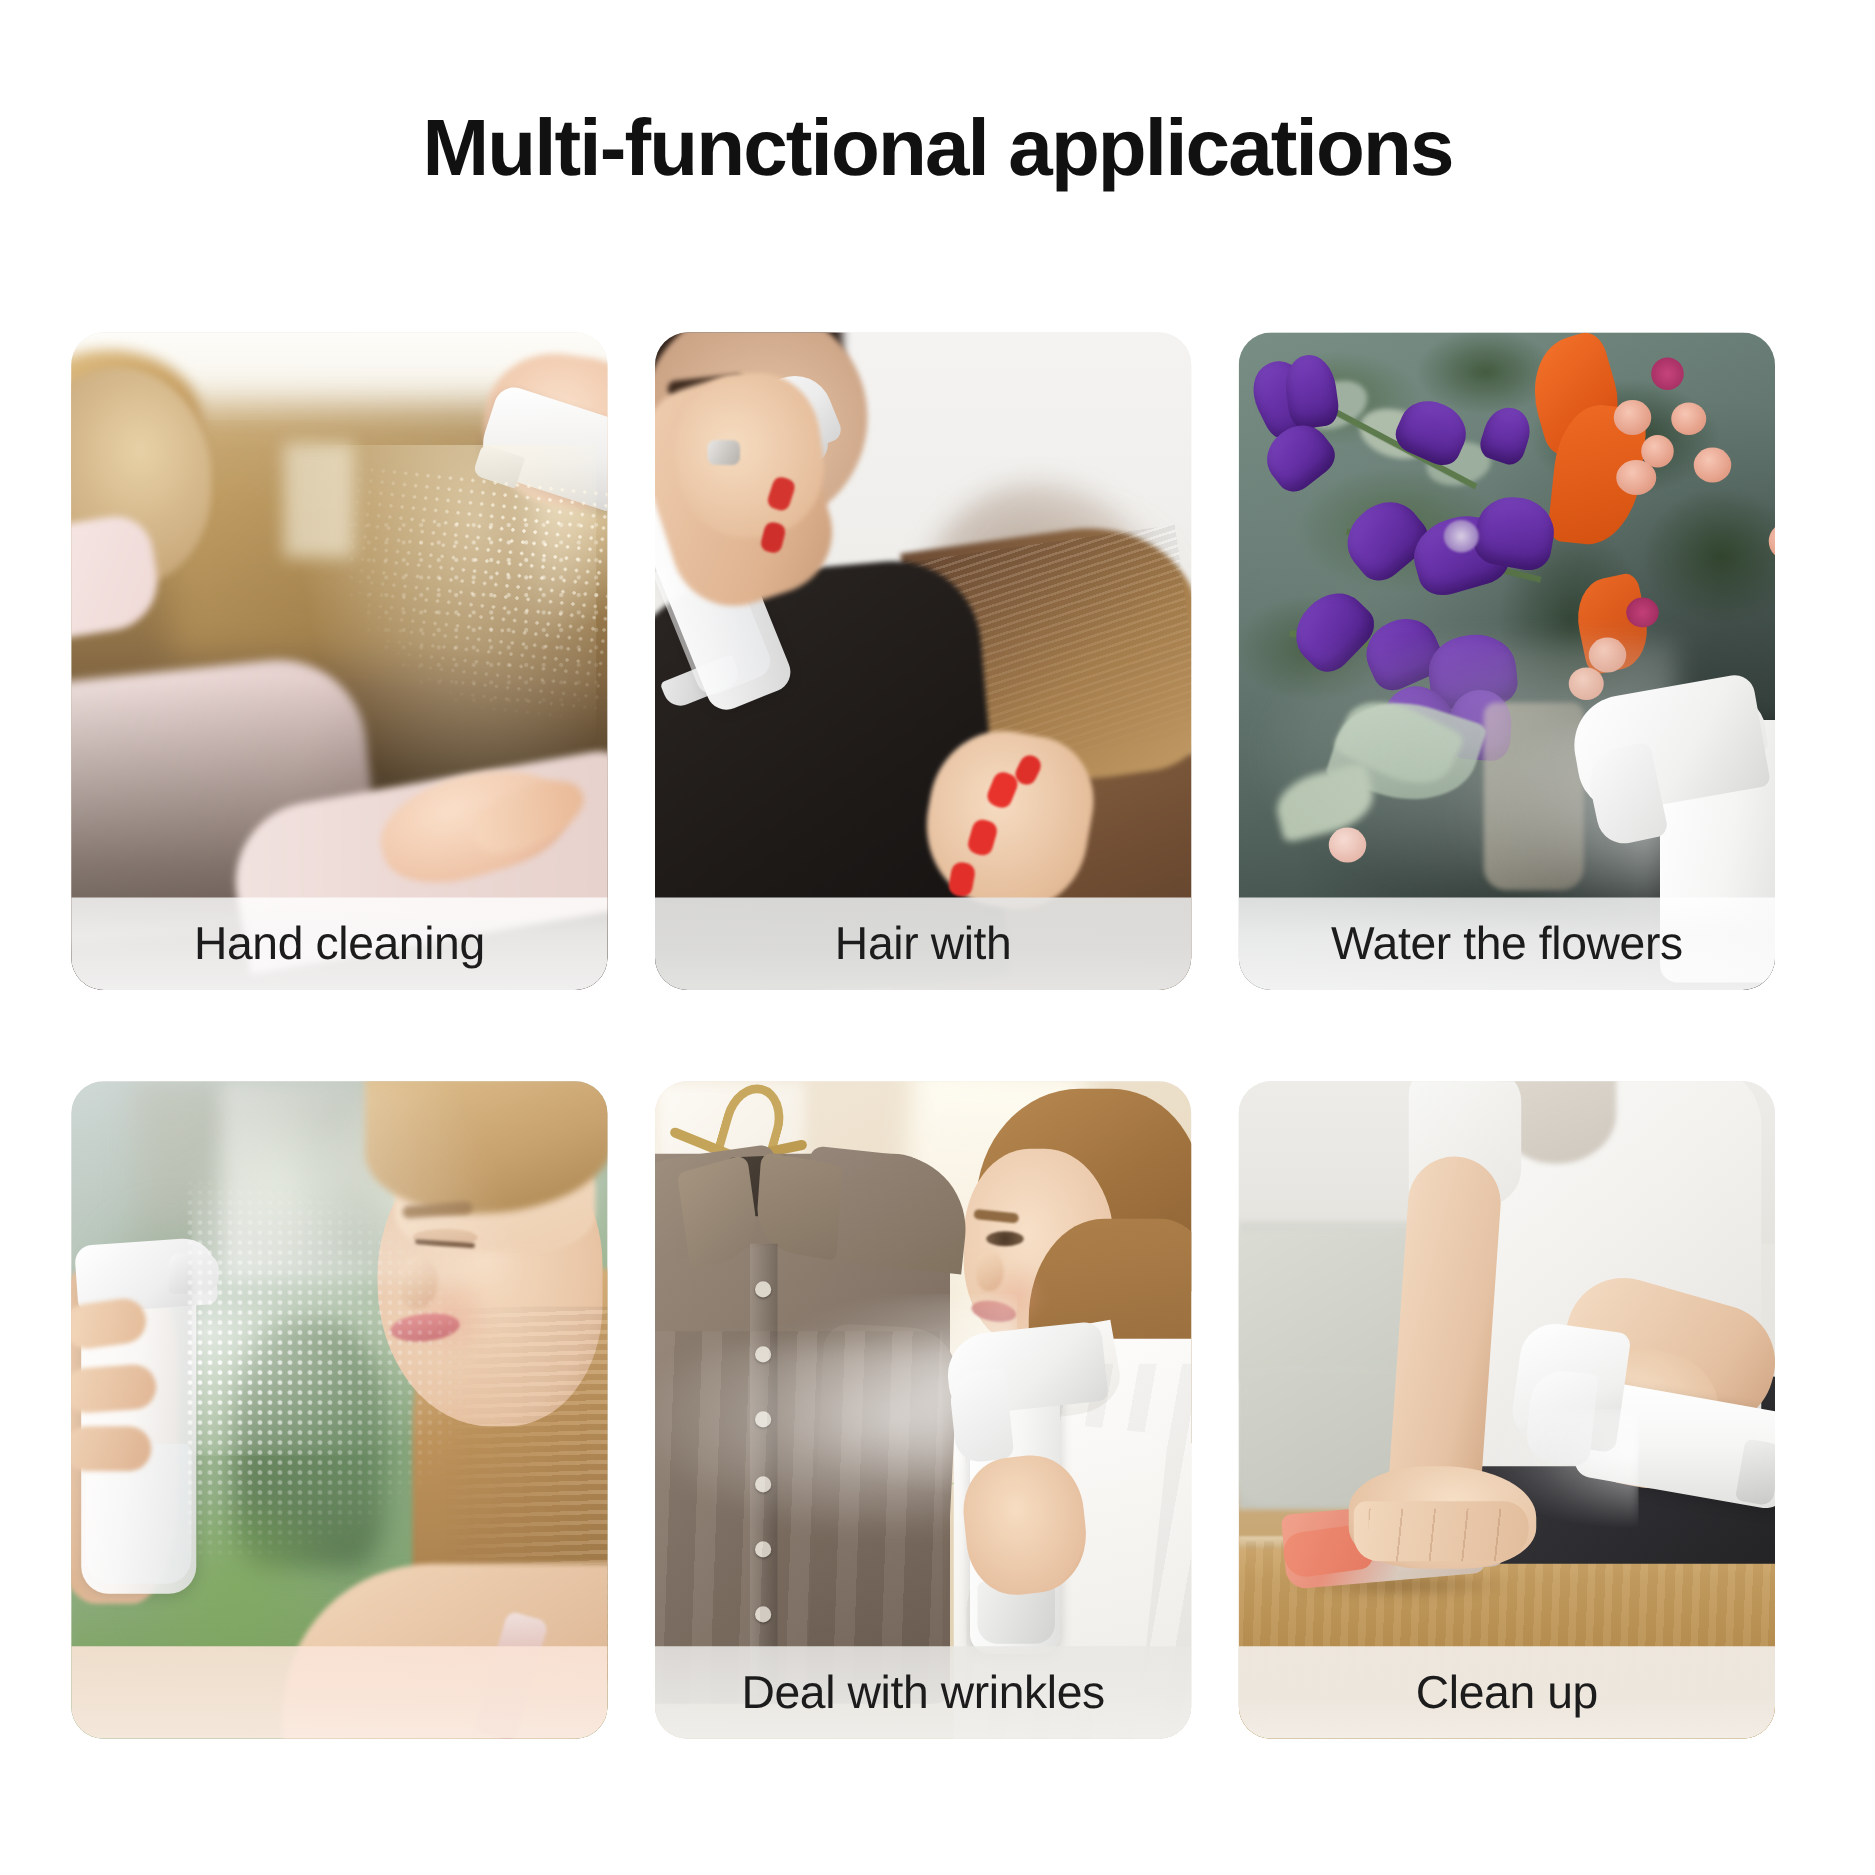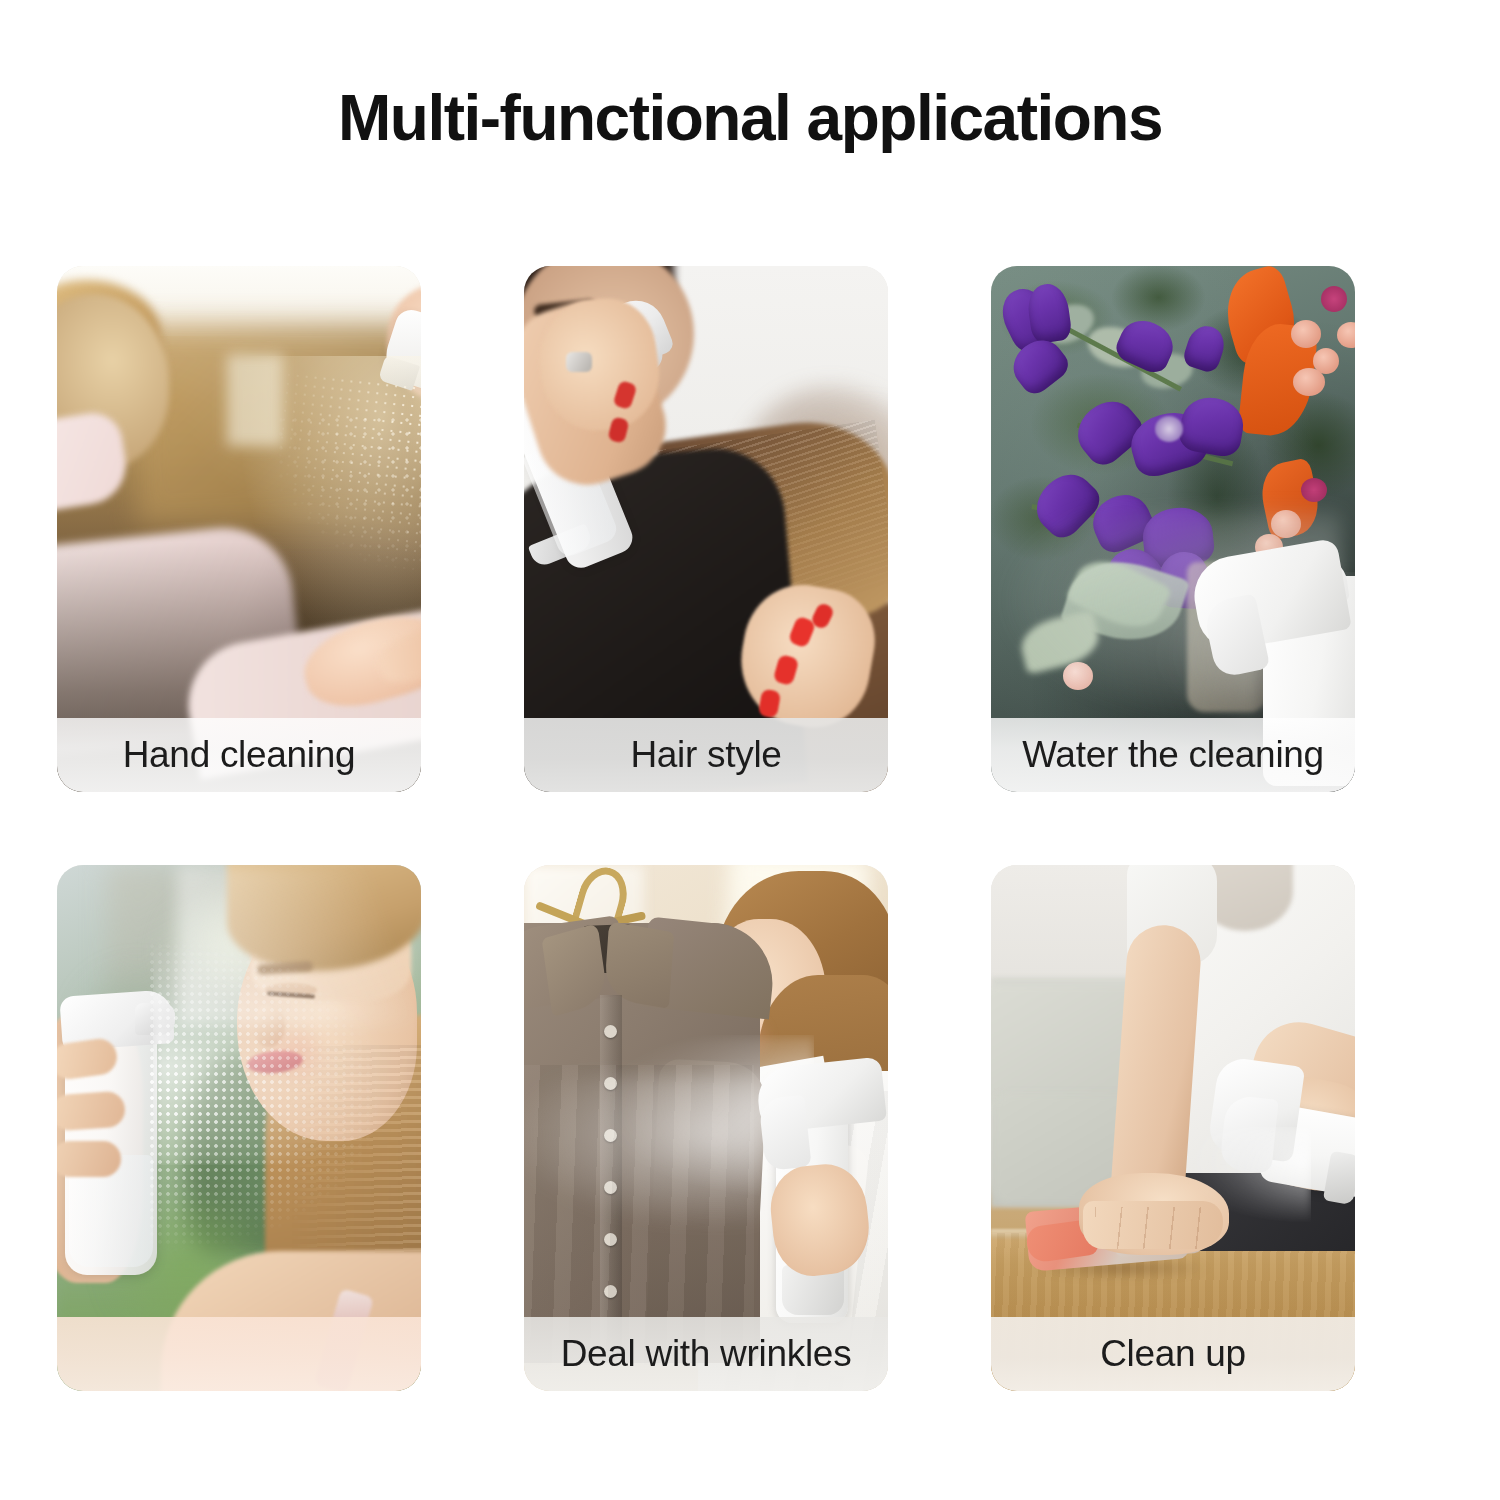--- a/index.html
+++ b/index.html
@@ -38,21 +38,21 @@
     width: 1381px;
     display: grid;
     grid-template-columns: 447px 447px 447px;
     grid-template-rows: 526px 526px;
     column-gap: 20px;
     row-gap: 73px;
   }
 
   .tile {
     position: relative;
-    width: 364px;
+    width: 429px;
     height: 526px;
     border-radius: 26px;
     overflow: hidden;
     background: #eceae7;
   }
 
   .photo {
     position: absolute;
     inset: 0;
     overflow: hidden;
@@ -1083,21 +1083,21 @@
       <div class="layer t2-ring"></div>
       <div class="layer t2-nail-a"></div>
       <div class="layer t2-nail-b"></div>
       <div class="layer t2-hand2"></div>
       <div class="layer t2-n4"></div>
       <div class="layer t2-n1"></div>
       <div class="layer t2-n2"></div>
       <div class="layer t2-n3"></div>
     </div>
     <div class="cap-veil veil-grey2"></div>
-    <div class="caption">Hair style</div>
+    <div class="caption">Hair with</div>
   </div>
 
   <div class="tile">
     <div class="photo">
       <div class="layer t3-bg"></div>
       <div class="layer t3-foliage"></div>
       <div class="layer t3-vign"></div>
       <div class="layer t3-sage1"></div>
       <div class="layer t3-sage2"></div>
       <div class="layer t3-sage3"></div>
@@ -1138,21 +1138,21 @@
       <div class="layer t3-p9"></div>
       <div class="layer t3-mistwide"></div>
       <div class="layer t3-mistcone"></div>
       <div class="layer t3-spray-dark"></div>
       <div class="layer t3-spray-body"></div>
       <div class="layer t3-spray-neck"></div>
       <div class="layer t3-spray-head"></div>
       <div class="layer t3-spray-trig"></div>
     </div>
     <div class="cap-veil veil-grey"></div>
-    <div class="caption">Water the cleaning</div>
+    <div class="caption">Water the flowers</div>
   </div>
 
   <div class="tile">
     <div class="photo">
       <div class="layer t4-bg"></div>
       <div class="layer t4-building"></div>
       <div class="layer t4-bokehA"></div>
       <div class="layer t4-bokehB"></div>
       <div class="layer t4-tree"></div>
       <div class="layer t4-bokehC"></div>

